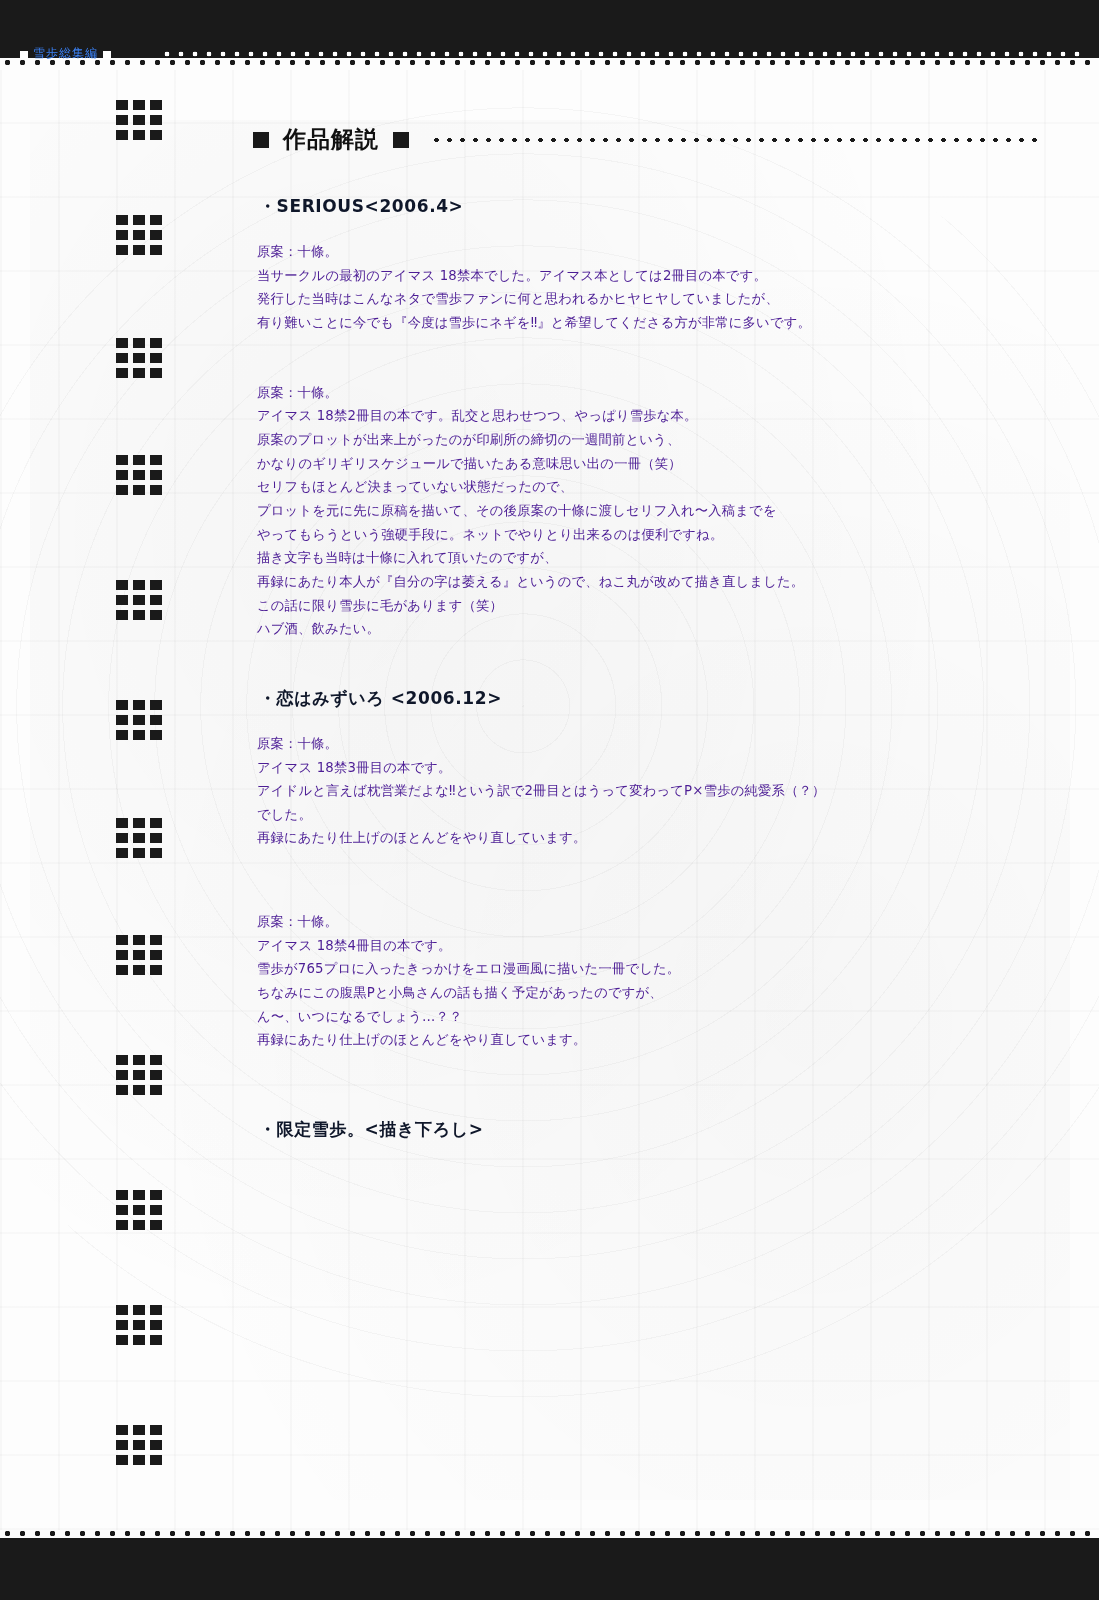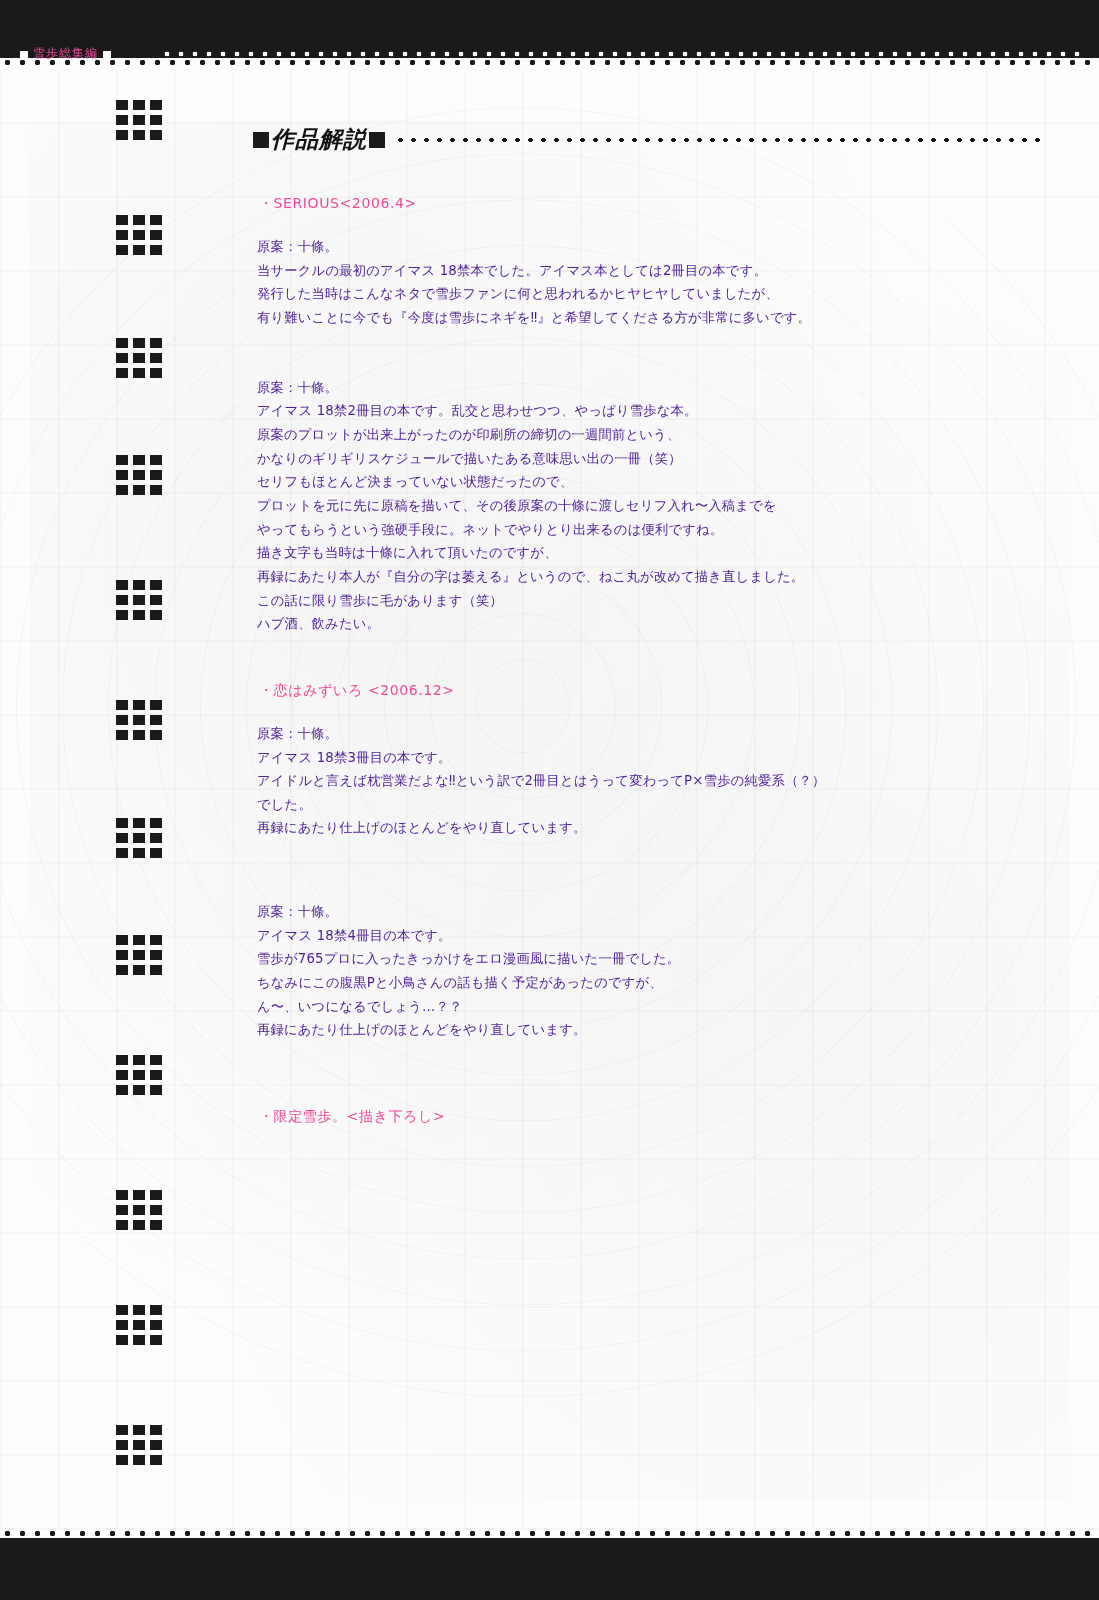--- a/index.html
+++ b/index.html
@@ -77,21 +77,21 @@
   .bar-top-dots { top: 58px; }
   .bar-bottom-dots { bottom: 62px; }
 
   .bar-label {
     position: absolute;
     top: 46px;
     left: 20px;
     display: flex;
     align-items: center;
     gap: 5px;
-    color: #ec4899;
+    color: #3b82f6;
     font-size: 12px;
     letter-spacing: 1px;
     white-space: nowrap;
     z-index: 6;
   }
   .bar-label .sq {
     width: 8px; height: 8px;
     background: #ffffff;
     display: inline-block;
   }
@@ -130,23 +130,22 @@
   .content {
     position: absolute;
     left: 253px;
     top: 128px;
     width: 790px;
   }
 
   .section-title {
     display: flex;
     align-items: center;
-    gap: 0;
+    gap: 12px;
     margin-bottom: 44px;
-    font-style: italic;
   }
   .section-title .blk {
     width: 16px; height: 16px;
     background: #1a1a1a;
     display: inline-block;
   }
   .section-title h1 {
     font-family: "DejaVu Sans", sans-serif;
     font-size: 23px;
     font-weight: bold;
@@ -160,24 +159,24 @@
     height: 8px;
     margin-left: 9px;
     background-image: radial-gradient(circle, #1a1a1a 2.1px, rgba(0,0,0,0) 2.5px);
     background-size: 13px 8px;
     background-repeat: repeat-x;
   }
 
   .entry { margin-bottom: 46px; }
   .entry-title {
     font-family: "DejaVu Sans", sans-serif;
-    font-size: 14px;
-    font-weight: normal;
+    font-size: 17px;
+    font-weight: bold;
     letter-spacing: 0.6px;
-    color: #ec4899;
+    color: #0f172a;
     margin: 0 0 22px 6px;
   }
   .entry-body {
     font-family: "DejaVu Sans", sans-serif;
     font-size: 13.3px;
     line-height: 1.78;
     color: #4c1d95;
     margin: 0 0 0 4px;
     white-space: pre-line;
     letter-spacing: 0.2px;

